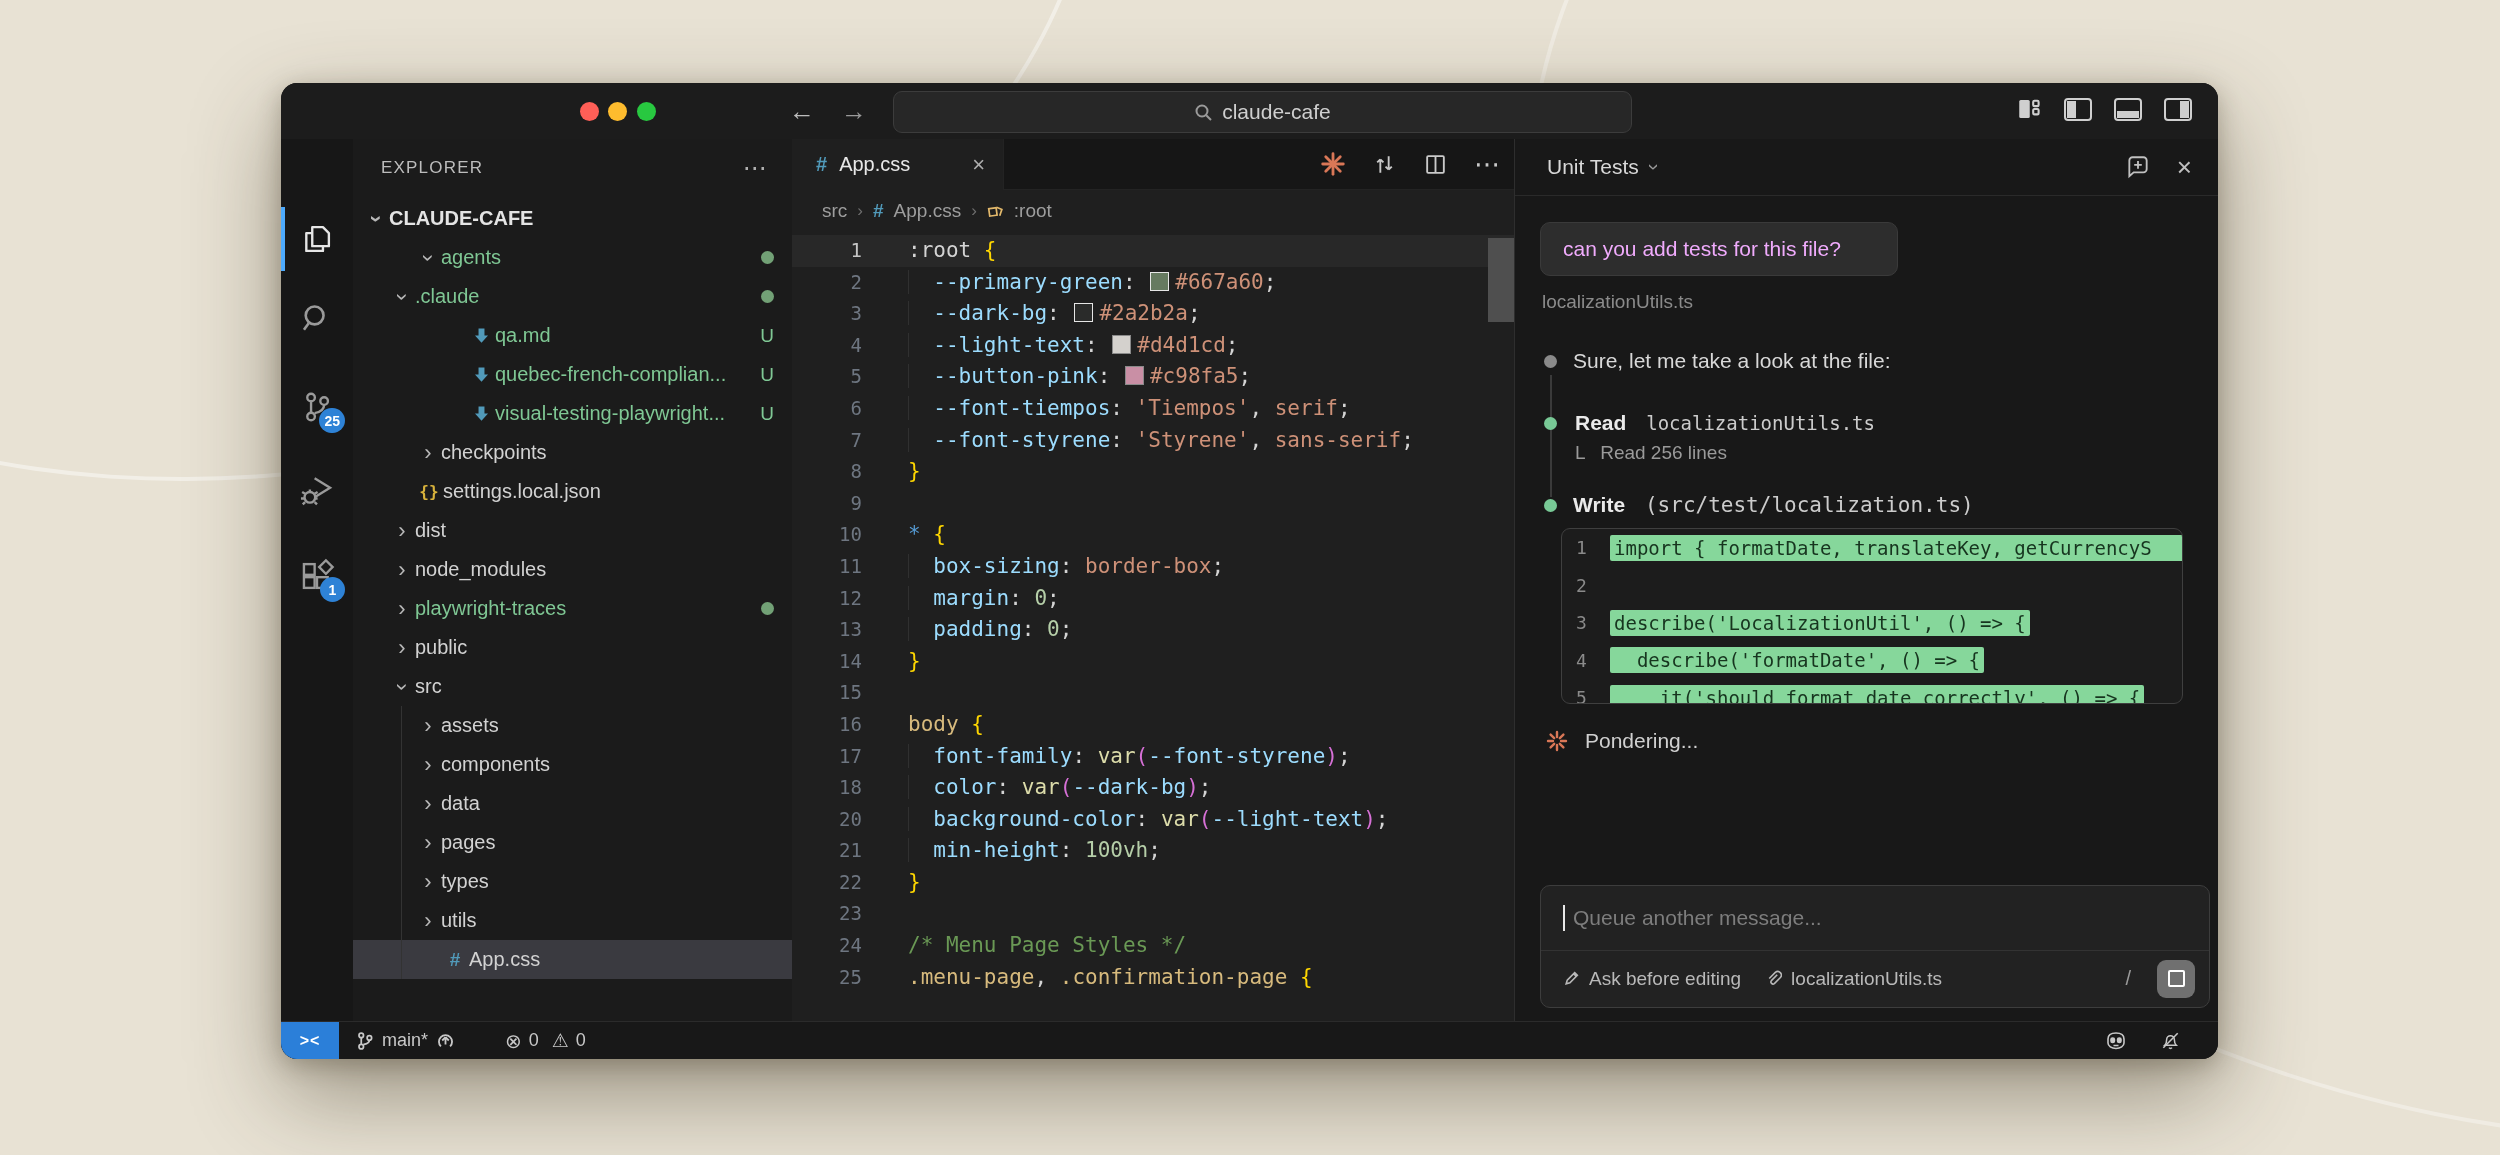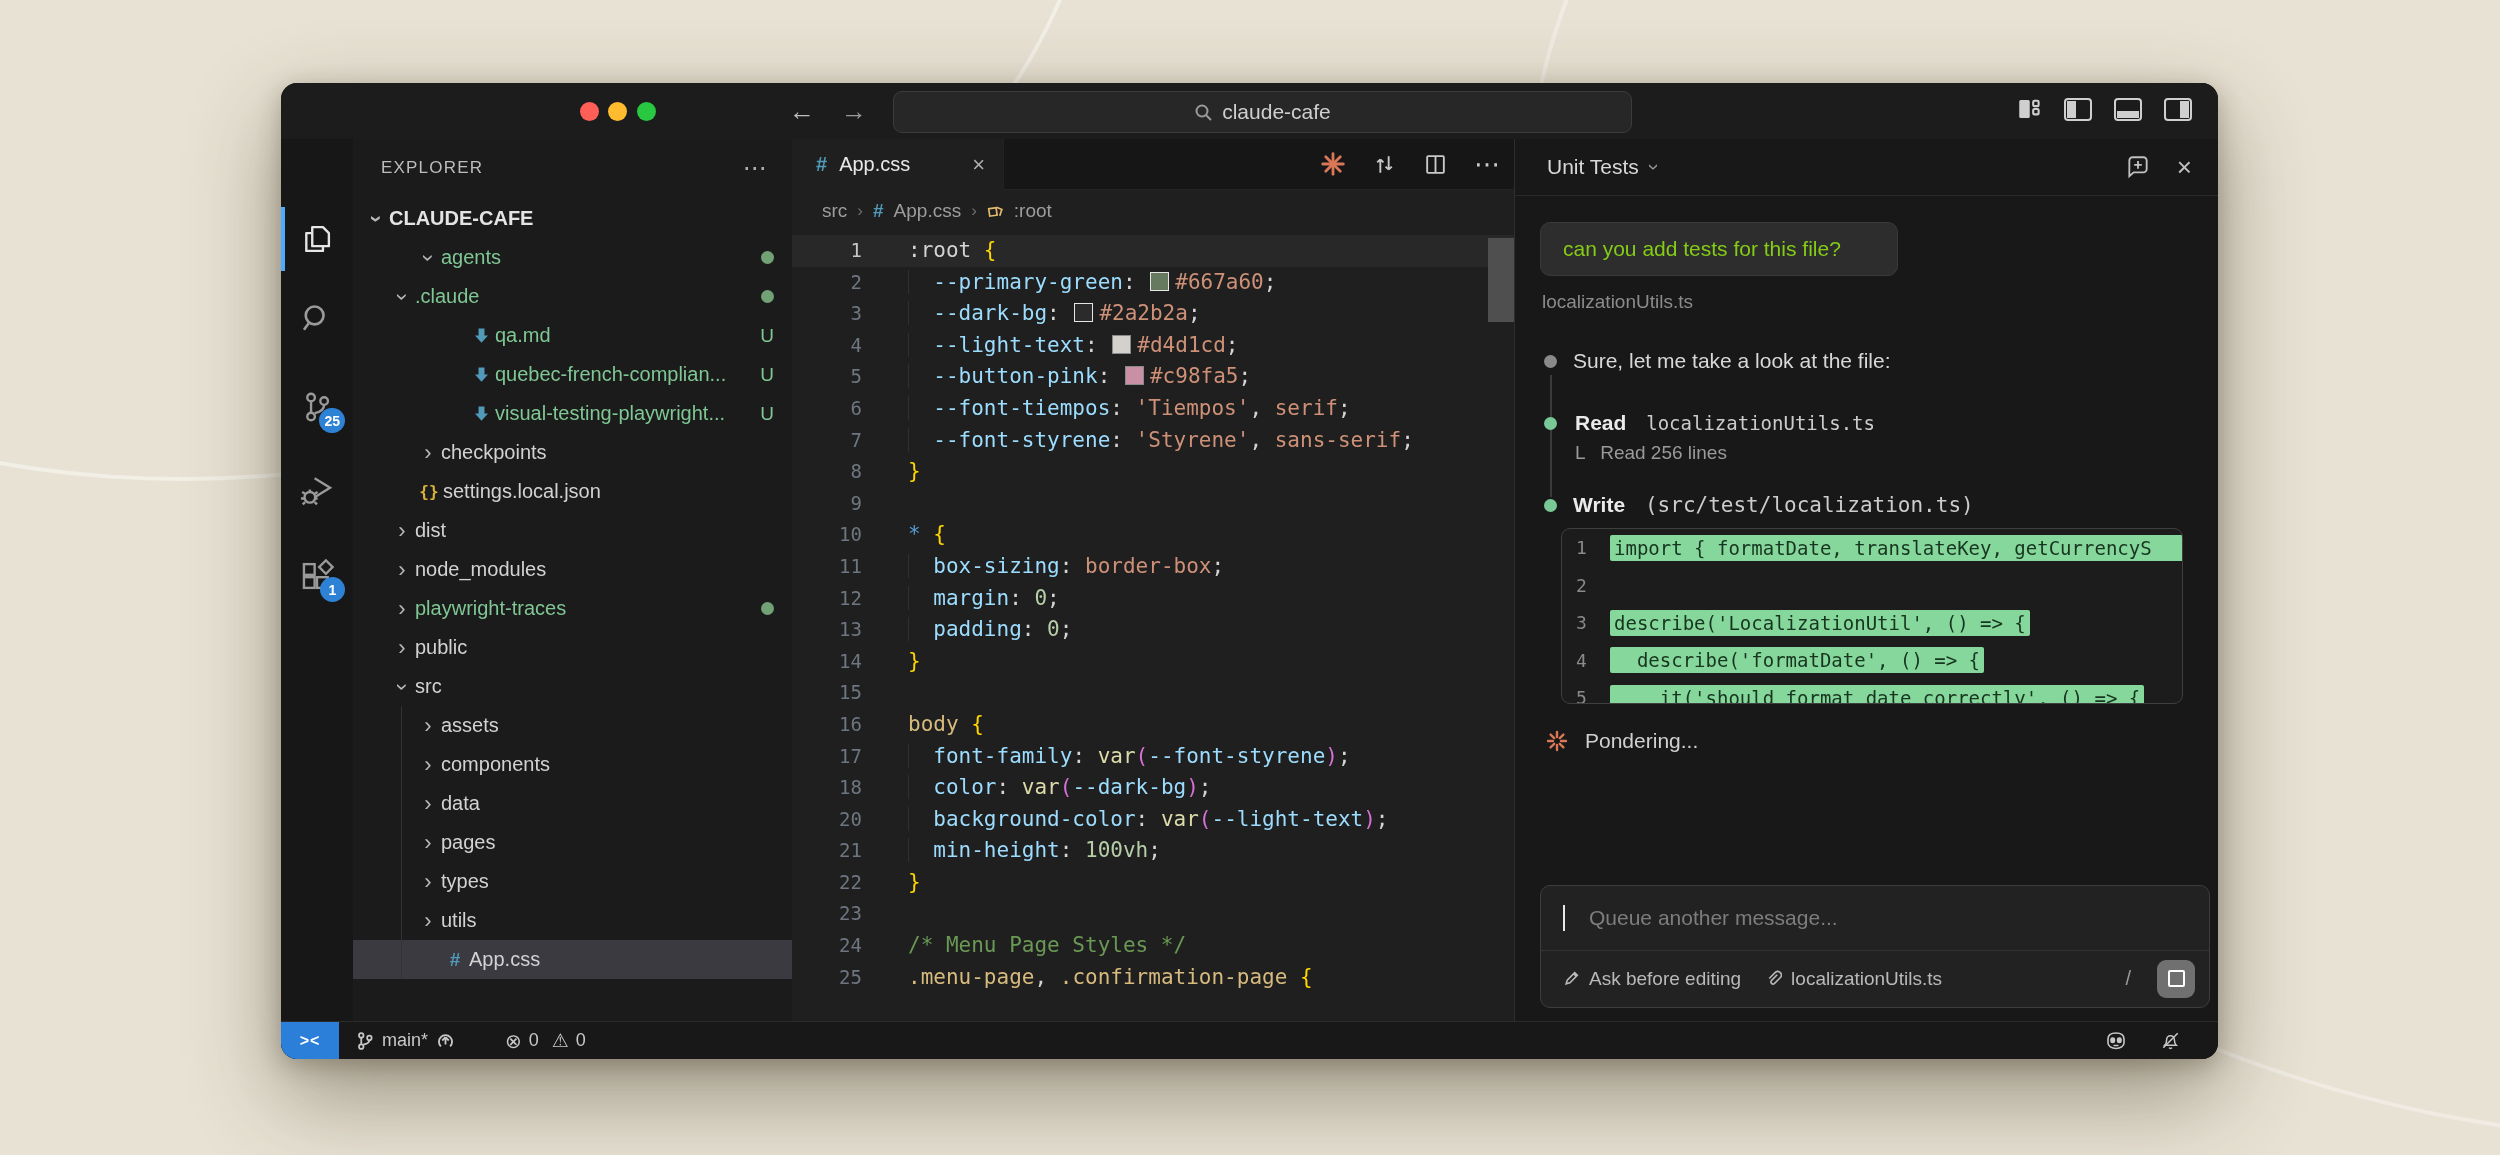--- a/index.html
+++ b/index.html
@@ -93,42 +93,42 @@
   .swatch{display:inline-block;width:17px;height:17px;margin:0 6px 0 2px;vertical-align:-2px;border:1.5px solid #ccc;}
   .ed-scroll{position:absolute;right:0;top:99px;width:26px;height:84px;background:#4f4f4f;}
 
   
   .panel{position:absolute;left:1234px;top:56px;right:0;bottom:37px;background:#181818;}
   .pn-head{position:absolute;left:0;top:0;right:0;height:56px;border-bottom:1px solid #2a2a2a;
     display:flex;align-items:center;padding:0 26px 0 32px;color:#d8d8d8;font-size:21px;gap:12px;}
   .pn-head .chev{color:#9a9a9a;font-size:21px;transform:rotate(90deg);display:inline-block;}
   .pn-head .sp{flex:1;}
   .bubble{position:absolute;left:25px;top:83px;width:358px;height:54px;background:#2d2d2d;border:1px solid #3a3a3a;
-    border-radius:10px;display:flex;align-items:center;padding:0 22px;box-sizing:border-box;color:#84cc16;font-size:21px;}
+    border-radius:10px;display:flex;align-items:center;padding:0 22px;box-sizing:border-box;color:#f0abfc;font-size:21px;}
   .ctxfile{position:absolute;left:27px;top:152px;color:#8b8b8b;font-size:19px;}
   .timeline-line{position:absolute;left:35px;top:236px;width:2px;height:122px;background:#3a3a3a;}
   .dot{position:absolute;width:13px;height:13px;border-radius:50%;}
   .dot.gray{background:#8a8a8a;}
   .dot.green{background:#78c996;}
   .chatline{position:absolute;color:#d8d8d8;font-size:21px;white-space:nowrap;}
   .mono{font-family:"DejaVu Sans Mono",monospace;font-size:19px;color:#cccccc;}
   .stepb{font-weight:bold;color:#eaeaea;}
   .subline{color:#9a9a9a;font-size:19px;}
   .diffblock{position:absolute;left:46px;top:389px;width:620px;height:174px;border:1.5px solid #3f3f3f;
     border-radius:9px;overflow:hidden;background:#1c1c1c;font-family:"DejaVu Sans Mono",monospace;font-size:19px;}
   .dline{height:37.5px;display:flex;align-items:center;padding-left:14px;}
   .dline .dn{width:22px;color:#8a8a8a;flex:0 0 22px;font-size:18px;}
   .dline .dcode{margin-left:12px;white-space:pre;color:#d4d4d4;}
   .dline .dcode.added{background:#86d79b;color:#17351f;border-radius:2px;padding:2px 4px;}
   .dline .dcode.full{flex:1;margin-right:-2px;}
   .ponder{position:absolute;left:30px;top:590px;display:flex;align-items:center;gap:16px;color:#d0d0d0;font-size:21px;}
   .composer{position:absolute;left:25px;top:746px;width:670px;height:123px;background:#222;border:1.5px solid #3d3d3d;
     border-radius:10px;box-sizing:border-box;}
   .composer .inputrow{position:absolute;left:0;top:0;right:0;height:64px;display:flex;align-items:center;
-    padding:0 22px;color:#7d7d7d;font-size:21px;gap:18px;border-bottom:1px solid #333;}
+    padding:0 22px;color:#7d7d7d;font-size:21px;gap:2px;border-bottom:1px solid #333;}
   .caret{width:2px;height:26px;background:#e8e8e8;margin-right:6px;}
   .composer .toolrow{position:absolute;left:0;bottom:0;right:0;height:57px;display:flex;align-items:center;
     padding:0 14px 0 22px;color:#b9b9b9;font-size:19px;gap:10px;}
   .toolrow .grp{display:flex;align-items:center;gap:9px;}
   .toolrow .sp{flex:1;}
   .slash{color:#9a9a9a;font-size:20px;margin-right:16px;}
   .stopbtn{width:38px;height:38px;border-radius:9px;background:#707070;display:flex;align-items:center;justify-content:center;}
   .stopbtn .sq{width:13px;height:13px;border:2.5px solid #fff;border-radius:2px;background:transparent;}
 
   svg{display:block;}

